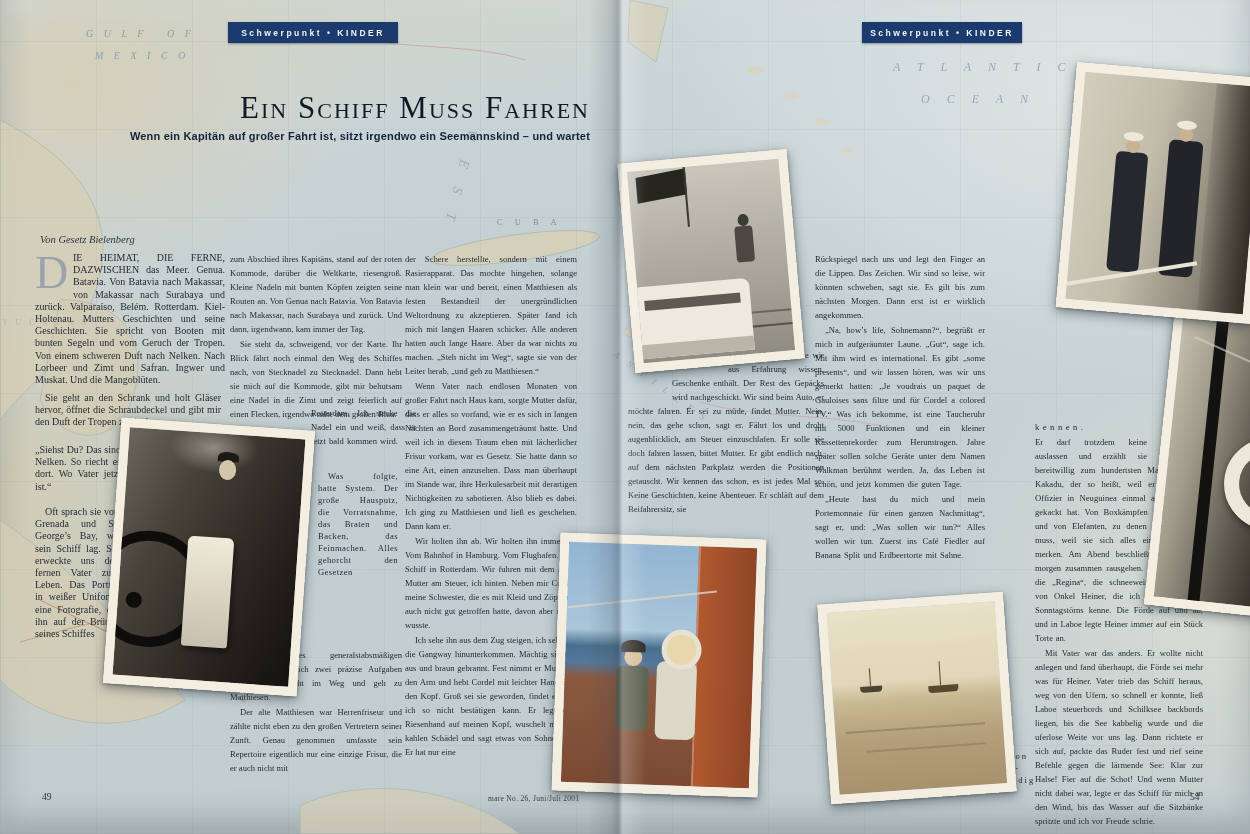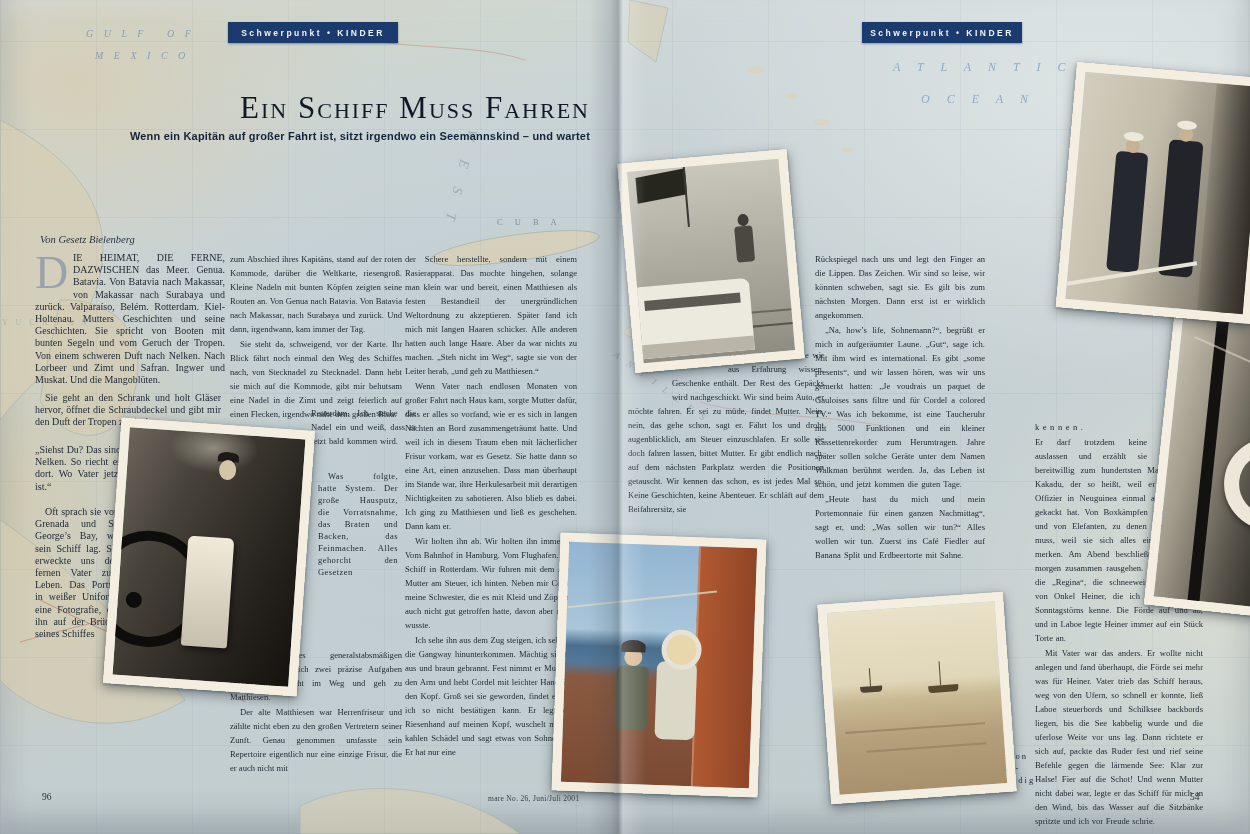--- a/index.html
+++ b/index.html
@@ -287,17 +287,17 @@
       <div class="shape kid2body"></div>
       <div class="shape kid2face"></div>
       <div class="shape kid2cap"></div>
       <div class="shape kid1body"></div>
       <div class="shape kid1hood"></div>
     </div>
   </div>
 
   <div class="gutter"></div>
 
-  <div class="pagenum pn-left">96</div>
+  <div class="pagenum pn-left">49</div>
   <div class="credit">mare No. 26, Juni/Juli 2001</div>
   <div class="pagenum pn-right">54</div>
 
 </div>
 
 </body></html>

